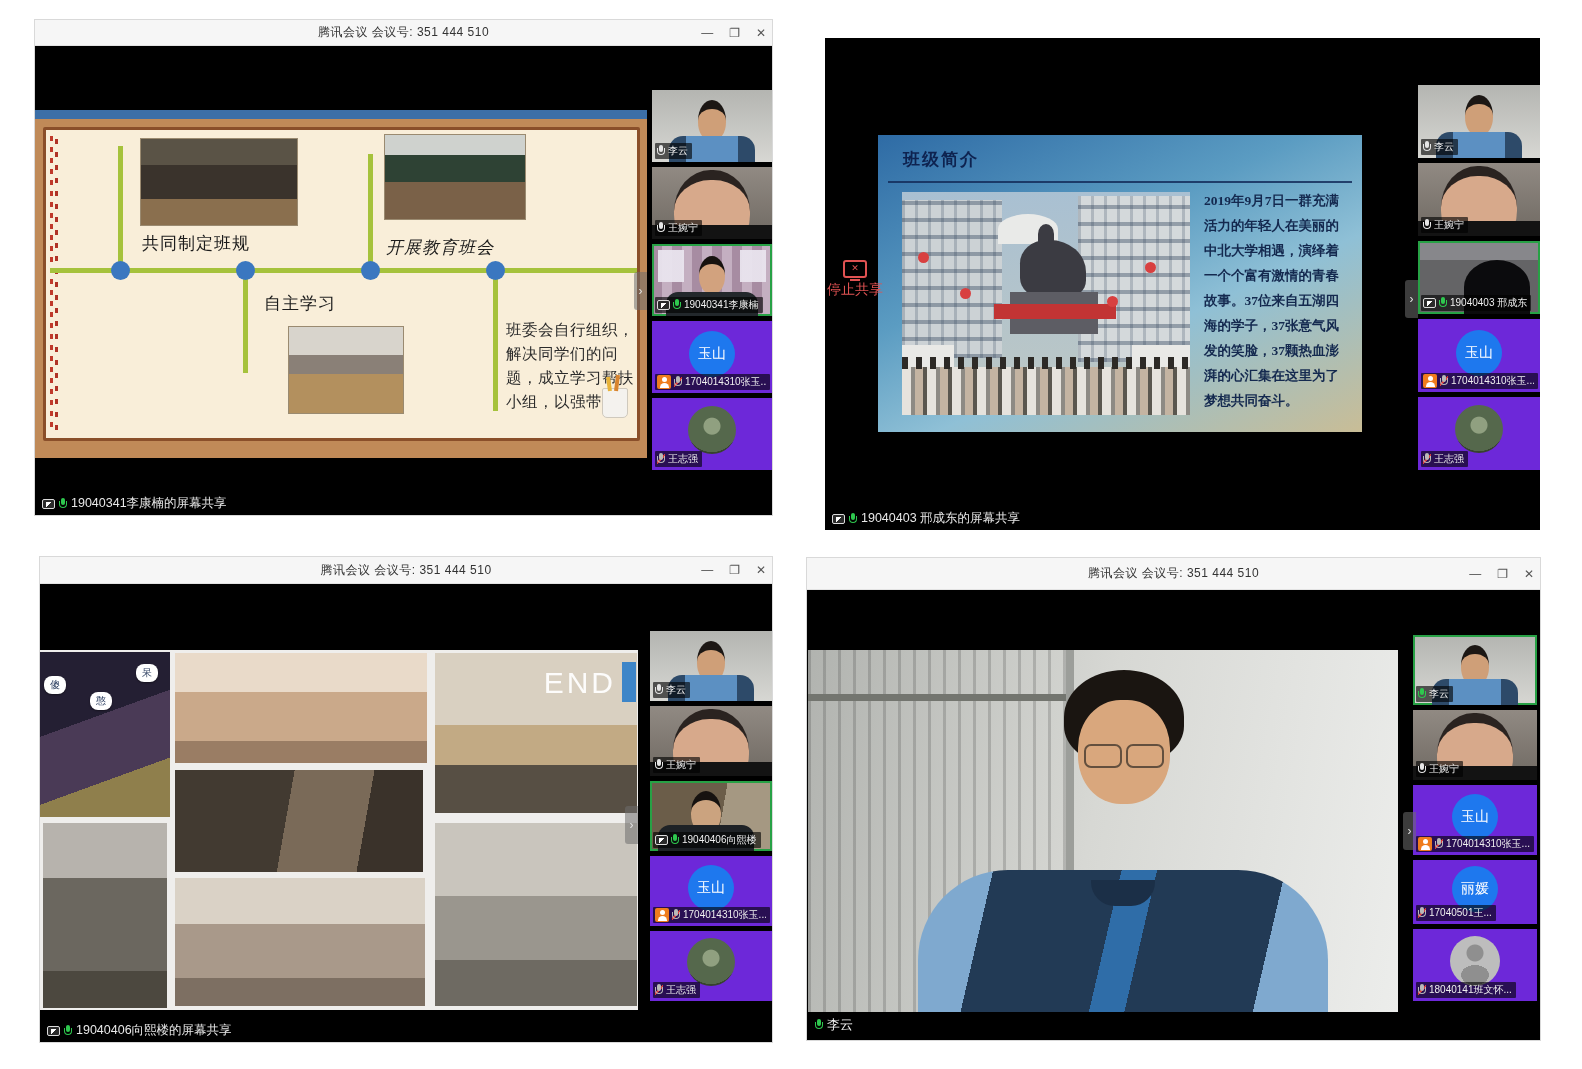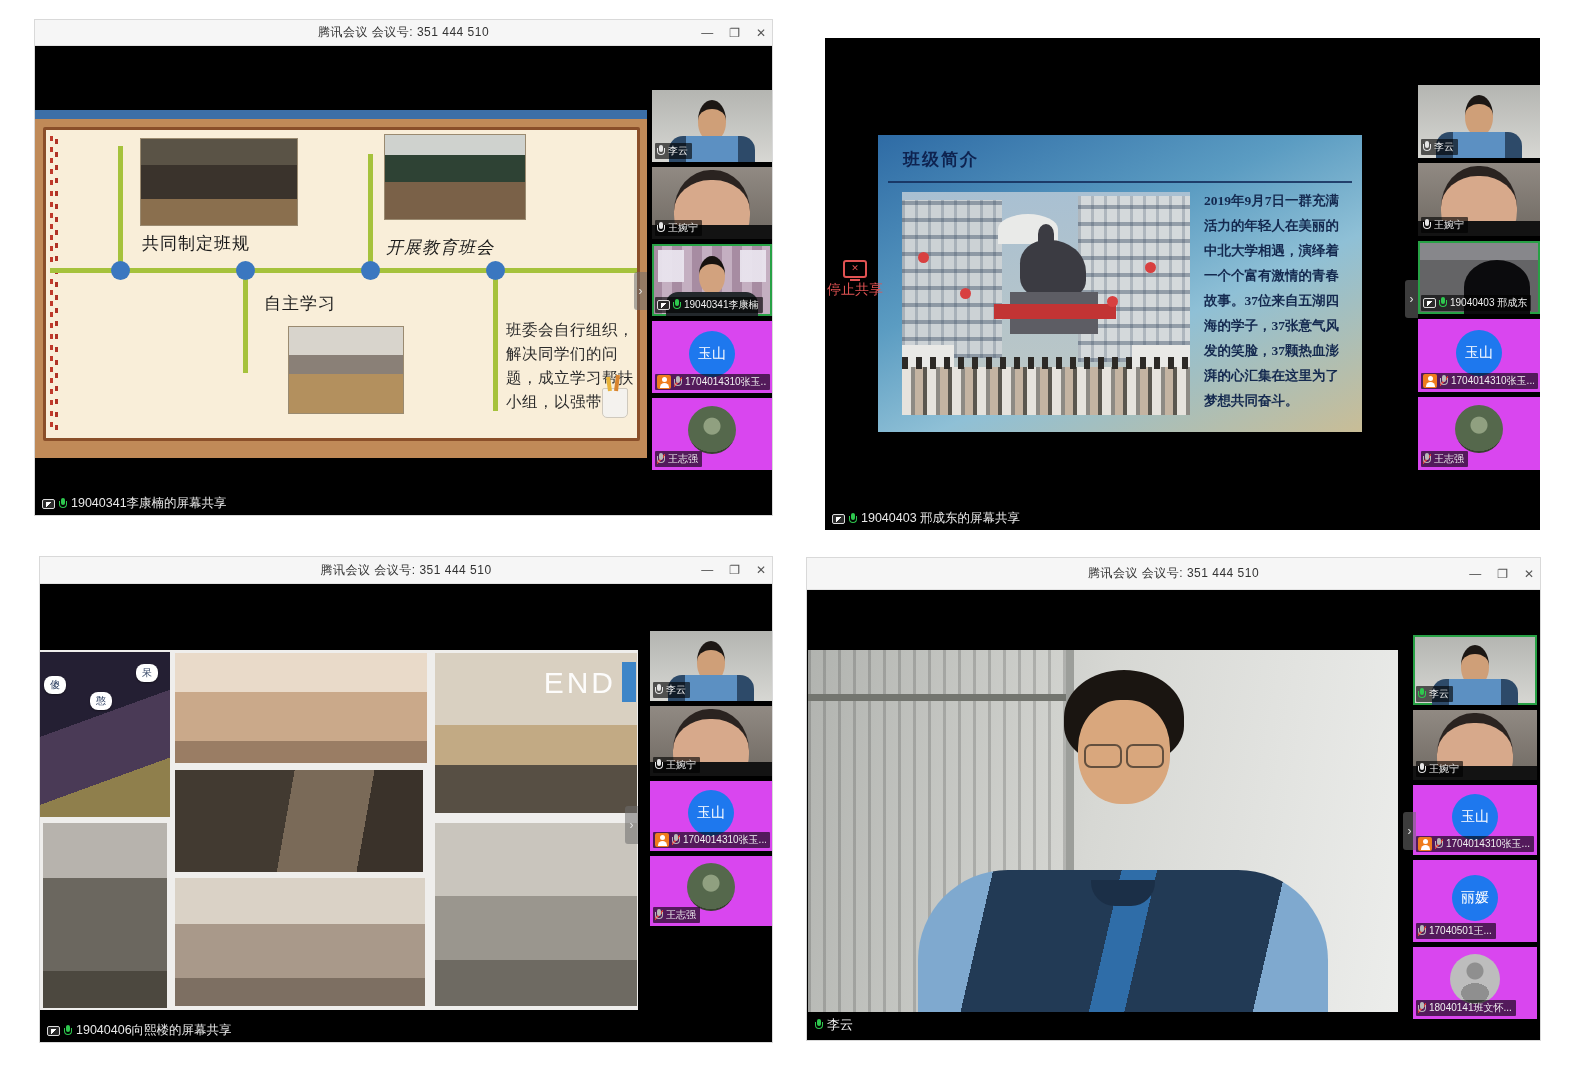--- a/index.html
+++ b/index.html
@@ -64,21 +64,21 @@
   .v-likangnan::after { content:""; position:absolute; left:50%; bottom:0; width:92px; height:24px; margin-left:-46px;
     background:#23282c; border-radius:12px 12px 0 0; }
   .v-xingcheng { background:linear-gradient(#87878b 0 26%,#646466 26% 100%); }
   .v-xingcheng::after { content:""; position:absolute; right:8%; bottom:0; width:66px; height:54px;
     background:#0b0b0d; border-radius:50% 50% 0 0; }
   .v-xiangxilou { background:linear-gradient(100deg,#6b5d49 0 58%,#a59882 58% 100%); }
   .v-xiangxilou::before { content:""; position:absolute; left:46%; top:14%; width:30px; height:34px; margin-left:-15px;
     background:#cba37f; border-top:9px solid #161210; border-radius:50% 50% 46% 46%; }
   .v-xiangxilou::after { content:""; position:absolute; left:46%; bottom:0; width:96px; height:26px; margin-left:-48px;
     background:#1e2226; border-radius:12px 12px 0 0; }
-  .av-dark { background:#d946ef; }
+  .av-dark { background:#6d28d9; }
   .circle { position:absolute; left:50%; top:46%; width:46px; height:46px; margin:-23px 0 0 -23px;
     background:#1e78ee; border-radius:50%; color:#fff; font-size:14px; display:flex; align-items:center; justify-content:center; }
   .av-photo::before { content:""; position:absolute; left:50%; top:44%; width:48px; height:48px; margin:-24px 0 0 -24px;
     border-radius:50%; background:radial-gradient(circle at 50% 42%,#90a080 0 8px,#55684c 9px 70%,#37422f 71%); }
   .av-gray::before { content:""; position:absolute; left:50%; top:44%; width:50px; height:50px; margin:-25px 0 0 -25px;
     border-radius:50%; background:
       radial-gradient(circle at 50% 34%,#8f8f8f 0 8px,transparent 9px),
       radial-gradient(ellipse 14px 10px at 50% 78%,#8f8f8f 0 99%,transparent 100%),#bdbdbd; }
 
   .collapse-tab { position:absolute; width:13px; height:38px; background:rgba(110,110,110,.55);
@@ -382,20 +382,27 @@
           <span class="mic"></span>
           <span class="tname">李云</span>
         </div>
       </div>
       <div class="tile v-wanning" style="height:70px;">
         <div class="tlabel">
           <span class="mic"></span>
           <span class="tname">王婉宁</span>
         </div>
       </div>
+      <div class="tile v-xiangxilou active" style="height:70px;">
+        <div class="tlabel">
+          <span class="share-mini"></span>
+          <span class="mic speaking"></span>
+          <span class="tname">19040406向熙楼</span>
+        </div>
+      </div>
       <div class="tile av-dark" style="height:70px;">
         <div class="circle">玉山</div>
         <div class="tlabel">
           <span class="badge-host"></span>
           <span class="mic muted"></span>
           <span class="tname">1704014310张玉...</span>
         </div>
       </div>
       <div class="tile av-dark av-photo" style="height:70px;">
         <div class="tlabel">
@@ -449,21 +456,21 @@
         </div>
       </div>
       <div class="tile av-dark" style="height:70px;">
         <div class="circle">玉山</div>
         <div class="tlabel">
           <span class="badge-host"></span>
           <span class="mic muted"></span>
           <span class="tname">1704014310张玉...</span>
         </div>
       </div>
-      <div class="tile av-dark" style="height:82px;">
+      <div class="tile av-dark" style="height:64px;">
         <div class="circle">丽媛</div>
         <div class="tlabel">
           <span class="mic muted"></span>
           <span class="tname">17040501王...</span>
         </div>
       </div>
       <div class="tile av-dark av-gray" style="height:72px;">
         <div class="tlabel">
           <span class="mic muted"></span>
           <span class="tname">18040141班文怀...</span>

